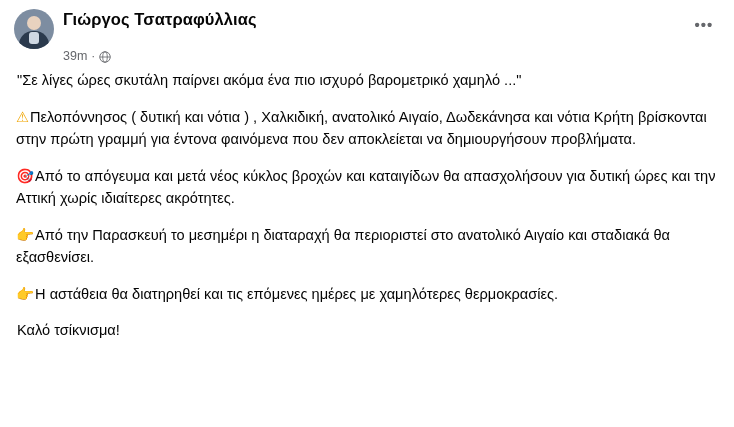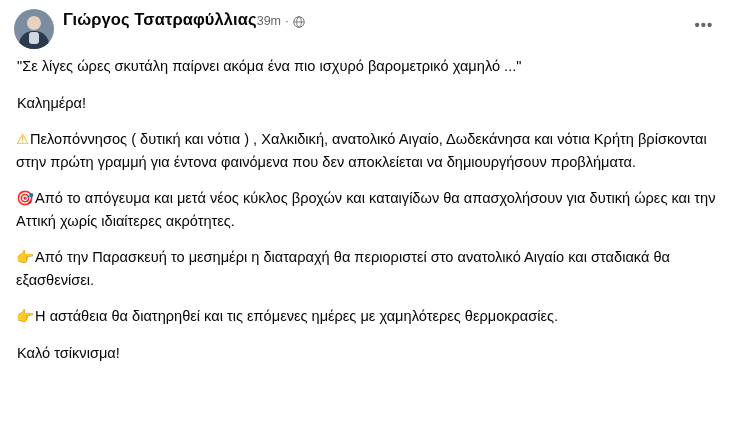--- a/index.html
+++ b/index.html
@@ -66,36 +66,36 @@
     background: #cfd8e3;
     left: 15px;
     top: 23px;
     border-radius: 3px;
   }
 
   .header-text {
     margin-left: 9px;
     padding-top: 1px;
     display: flex;
-    flex-direction: row;
+    flex-direction: column;
     justify-content: flex-start;
   }
 
   .author-name {
     font-size: 16.5px;
     font-weight: bold;
     color: #050505;
     line-height: 20px;
     letter-spacing: 0.1px;
   }
 
   .meta-row {
     display: flex;
     align-items: center;
-    margin-top: 3px;
+    margin-top: 20px;
     color: #65676b;
     font-size: 12.5px;
     line-height: 14px;
   }
   .timestamp { color: #65676b; }
   .dot-sep {
     margin: 0 4px;
     font-size: 12px;
     line-height: 12px;
     color: #65676b;
@@ -172,21 +172,20 @@
           </svg>
         </span>
       </div>
     </div>
 
     <div class="menu-button">•••</div>
   </div>
 
   <div class="post-body">
     <p class="para"><span class="emoji"></span><span>"Σε λίγες ώρες σκυτάλη παίρνει ακόμα ένα πιο ισχυρό βαρομετρικό  χαμηλό ..."</span></p>
-    <p class="para"><span class="emoji"></span><span>Καλημέρα!</span></p>
     <p class="para"><span class="emoji warn">⚠</span><span>Πελοπόννησος ( δυτική και νότια ) , Χαλκιδική, ανατολικό Αιγαίο, Δωδεκάνησα και νότια Κρήτη βρίσκονται στην πρώτη γραμμή για έντονα φαινόμενα που δεν αποκλείεται να δημιουργήσουν προβλήματα.</span></p>
     <p class="para"><span class="emoji target">🎯</span><span>Από το απόγευμα και μετά  νέος κύκλος βροχών και καταιγίδων θα απασχολήσουν για δυτική ώρες και την Αττική χωρίς ιδιαίτερες ακρότητες.</span></p>
     <p class="para"><span class="emoji hand">👉</span><span>Από την Παρασκευή το μεσημέρι η διαταραχή θα περιοριστεί στο ανατολικό Αιγαίο και σταδιακά θα εξασθενίσει.</span></p>
     <p class="para"><span class="emoji hand">👉</span><span>Η αστάθεια θα διατηρηθεί  και τις επόμενες ημέρες με χαμηλότερες θερμοκρασίες.</span></p>
     <p class="para"><span class="emoji"></span><span>Καλό τσίκνισμα!</span></p>
   </div>
 
 </div>
 
 </body></html>

